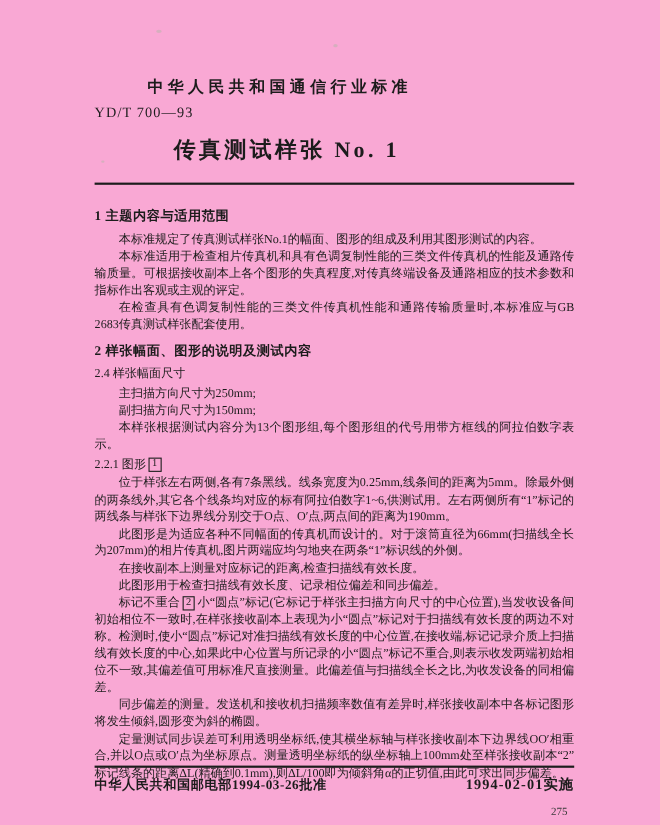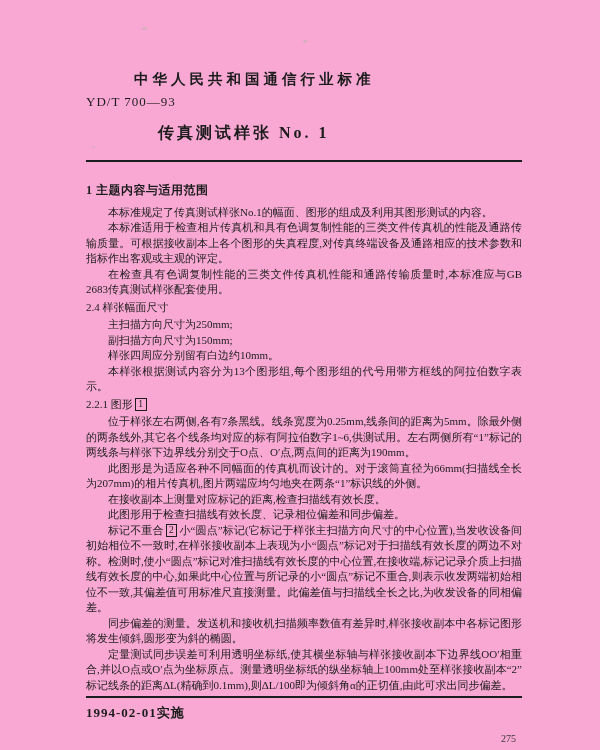--- a/index.html
+++ b/index.html
@@ -37,21 +37,21 @@
   }
   .doc-num {
     margin-top: 5px;
     font-size: 13px;
     letter-spacing: 1px;
     white-space: nowrap;
   }
   .doc-title {
     margin-top: 13px;
     margin-left: 72px;
-    font-size: 16px;
+    font-size: 20px;
     font-weight: bold;
     letter-spacing: 3px;
     white-space: nowrap;
   }
   .rule {
     margin-top: 16px;
     border-top: 2.5px solid #1d1d1d;
   }
 
   .doc-body {
@@ -114,36 +114,37 @@
     <div class="doc-num">YD/T 700—93</div>
     <div class="doc-title">传真测试样张 No. 1</div>
     <div class="rule"></div>
   </div>
 
   <div class="doc-body" id="doc-body">
       <div class="blk h2"><span>1 主题内容与适用范围</span></div>
       <div class="blk p"><span>本标准规定了传真测试样张No.1的幅面、图形的组成及利用其图形测试的内容。</span></div>
       <div class="blk p"><span>本标准适用于检查相片传真机和具有色调复制性能的三类文件传真机的性能及通路传输质量。可根据接收副本上各个图形的失真程度,对传真终端设备及通路相应的技术参数和指标作出客观或主观的评定。</span></div>
       <div class="blk p"><span>在检查具有色调复制性能的三类文件传真机性能和通路传输质量时,本标准应与GB 2683传真测试样张配套使用。</span></div>
+      <div class="blk h2"><span>2 样张幅面、图形的说明及测试内容</span></div>
       <div class="blk h3"><span>2.4 样张幅面尺寸</span></div>
       <div class="blk p"><span>主扫描方向尺寸为250mm;</span></div>
       <div class="blk p"><span>副扫描方向尺寸为150mm;</span></div>
-      <div class="blk p"><span>样张四周应分别留有白边约10mm。</span></div>
       <div class="blk p"><span>本样张根据测试内容分为13个图形组,每个图形组的代号用带方框线的阿拉伯数字表示。</span></div>
       <div class="blk h3"><span>2.2.1 图形</span><span class="boxed">1</span></div>
       <div class="blk p"><span>位于样张左右两侧,各有7条黑线。线条宽度为0.25mm,线条间的距离为5mm。除最外侧的两条线外,其它各个线条均对应的标有阿拉伯数字1~6,供测试用。左右两侧所有“1”标记的两线条与样张下边界线分别交于O点、O′点,两点间的距离为190mm。</span></div>
       <div class="blk p"><span>此图形是为适应各种不同幅面的传真机而设计的。对于滚筒直径为66mm(扫描线全长为207mm)的相片传真机,图片两端应均匀地夹在两条“1”标识线的外侧。</span></div>
       <div class="blk p"><span>在接收副本上测量对应标记的距离,检查扫描线有效长度。</span></div>
       <div class="blk p"><span>此图形用于检查扫描线有效长度、记录相位偏差和同步偏差。</span></div>
       <div class="blk p"><span>标记不重合</span><span class="boxed">2</span><span>小“圆点”标记(它标记于样张主扫描方向尺寸的中心位置),当发收设备间初始相位不一致时,在样张接收副本上表现为小“圆点”标记对于扫描线有效长度的两边不对称。检测时,使小“圆点”标记对准扫描线有效长度的中心位置,在接收端,标记记录介质上扫描线有效长度的中心,如果此中心位置与所记录的小“圆点”标记不重合,则表示收发两端初始相位不一致,其偏差值可用标准尺直接测量。此偏差值与扫描线全长之比,为收发设备的同相偏差。</span></div>
       <div class="blk p"><span>同步偏差的测量。发送机和接收机扫描频率数值有差异时,样张接收副本中各标记图形将发生倾斜,圆形变为斜的椭圆。</span></div>
       <div class="blk p"><span>定量测试同步误差可利用透明坐标纸,使其横坐标轴与样张接收副本下边界线OO′相重合,并以O点或O′点为坐标原点。测量透明坐标纸的纵坐标轴上100mm处至样张接收副本“2”标记线条的距离ΔL(精确到0.1mm),则ΔL/100即为倾斜角α的正切值,由此可求出同步偏差。</span></div>
     </div>
 
   <div class="footer">
     <div class="footer-rule"></div>
     <div class="footer-row">
+      <span class="left">中华人民共和国邮电部1994-03-26批准</span>
       <span class="right">1994-02-01实施</span>
     </div>
   </div>
 
   <div class="page-num">275</div>
 </div>
 
 </body></html>

